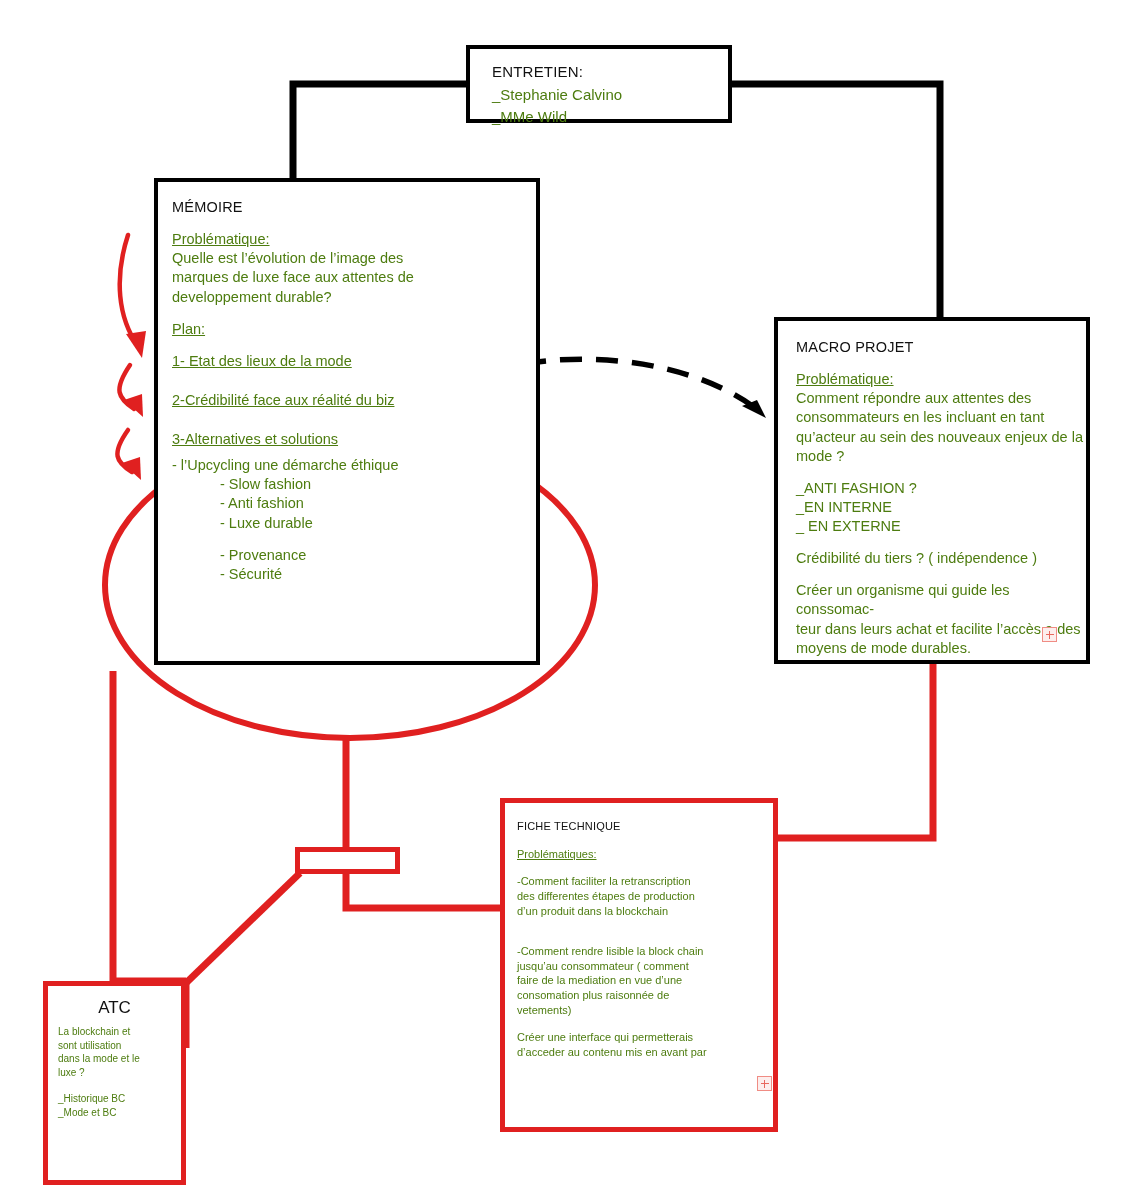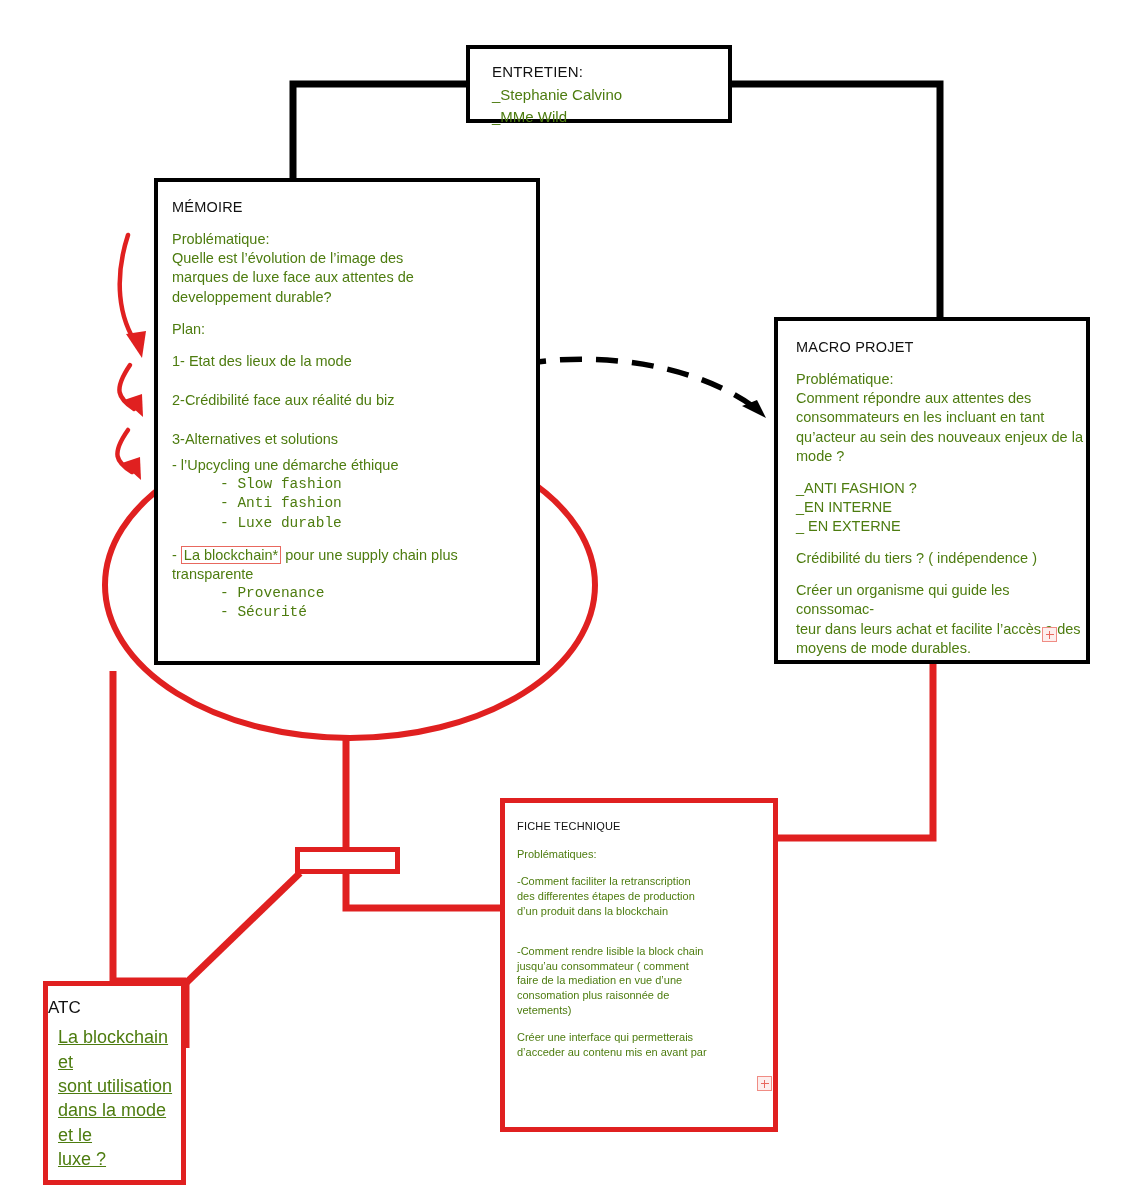--- a/index.html
+++ b/index.html
@@ -14,45 +14,45 @@
   svg#wires{position:absolute;left:0;top:0;width:1124px;height:1186px;}
 
   .node{position:absolute;background:#ffffff;box-sizing:border-box;}
   .node-black{border:4px solid #000000;}
   .node-red{border:5px solid #e02020;}
 
   .node-title{
     font-size:15px;color:#111;letter-spacing:.2px;line-height:1.2;
   }
   .node-body{font-size:14.5px;color:#4d7c0f;line-height:1.28;}
-  .u{}
+  .u{text-decoration:underline;}
   .sp{display:block;height:13px;}
   .sp-s{display:block;height:7px;}
-  .indent{padding-left:48px;display:block;font-family:Liberation Mono, monospace;}
+  .indent{padding-left:48px;display:block;}
 
   
   #entretien{left:466px;top:17px;width:266px;height:78px;padding:12px 0 0 22px;}
   #entretien .ln{font-size:15px;line-height:1.5;}
 
   
   #memoire{left:154px;top:150px;width:386px;height:487px;padding:16px 0 4px 14px;}
   #memoire .ln{font-size:14.5px;line-height:1.32;}
 
   
   #macro{left:774px;top:289px;width:316px;height:347px;padding:17px 0 17px 18px;}
   #macro .ln{font-size:14.5px;line-height:1.32;}
 
   
   #fiche{left:500px;top:770px;width:278px;height:334px;padding:16px 0 0 12px;}
   #fiche .ln{font-size:11px;line-height:1.33;}
 
   
   #atc{left:43px;top:953px;width:143px;height:204px;padding:12px 0 0 0;}
-  #atc .atc-head{text-align:left;font-size:17px;color:#111;line-height:1.2;}
-  #atc .ln{font-size:18px;line-height:1.35;padding-left:10px;padding-right:6px;text-decoration:underline;}
+  #atc .atc-head{text-align:center;font-size:17px;color:#111;line-height:1.2;}
+  #atc .ln{font-size:10px;line-height:1.35;padding-left:10px;padding-right:6px;}
 
   
   #midrect{left:295px;top:819px;width:105px;height:27px;border:5px solid #e02020;background:#fff;}
 
   
   .hl{
     border:1.6px solid #e8685e;
     padding:0 2px;
     background:transparent;
   }
@@ -129,23 +129,20 @@
     <div class="ln node-body u">2-Crédibilité face aux réalité du biz</div>
     <span class="sp"></span>
       <span class="sp-s"></span>
     <div class="ln node-body u">3-Alternatives et solutions</div>
     <span class="sp-s"></span>
     <div class="ln node-body">- l’Upcycling une démarche éthique</div>
     <div class="ln node-body indent">- Slow fashion</div>
     <div class="ln node-body indent">- Anti fashion</div>
     <div class="ln node-body indent">- Luxe durable</div>
     <span class="sp"></span>
-    <div class="ln node-body">
-      <span>- </span><span class="hl">La blockchain*</span><span> pour une supply chain plus transparente</span>
-    </div>
     <div class="ln node-body indent">- Provenance</div>
     <div class="ln node-body indent">- Sécurité</div>
   </div>
 
   <div id="macro" class="node node-black">
     <div class="ln node-title">MACRO PROJET</div>
     <span class="sp"></span>
     <div class="ln node-body u">Problématique:</div>
     <div class="ln node-body">Comment répondre aux attentes des</div>
     <div class="ln node-body">consommateurs en les incluant en tant</div>

